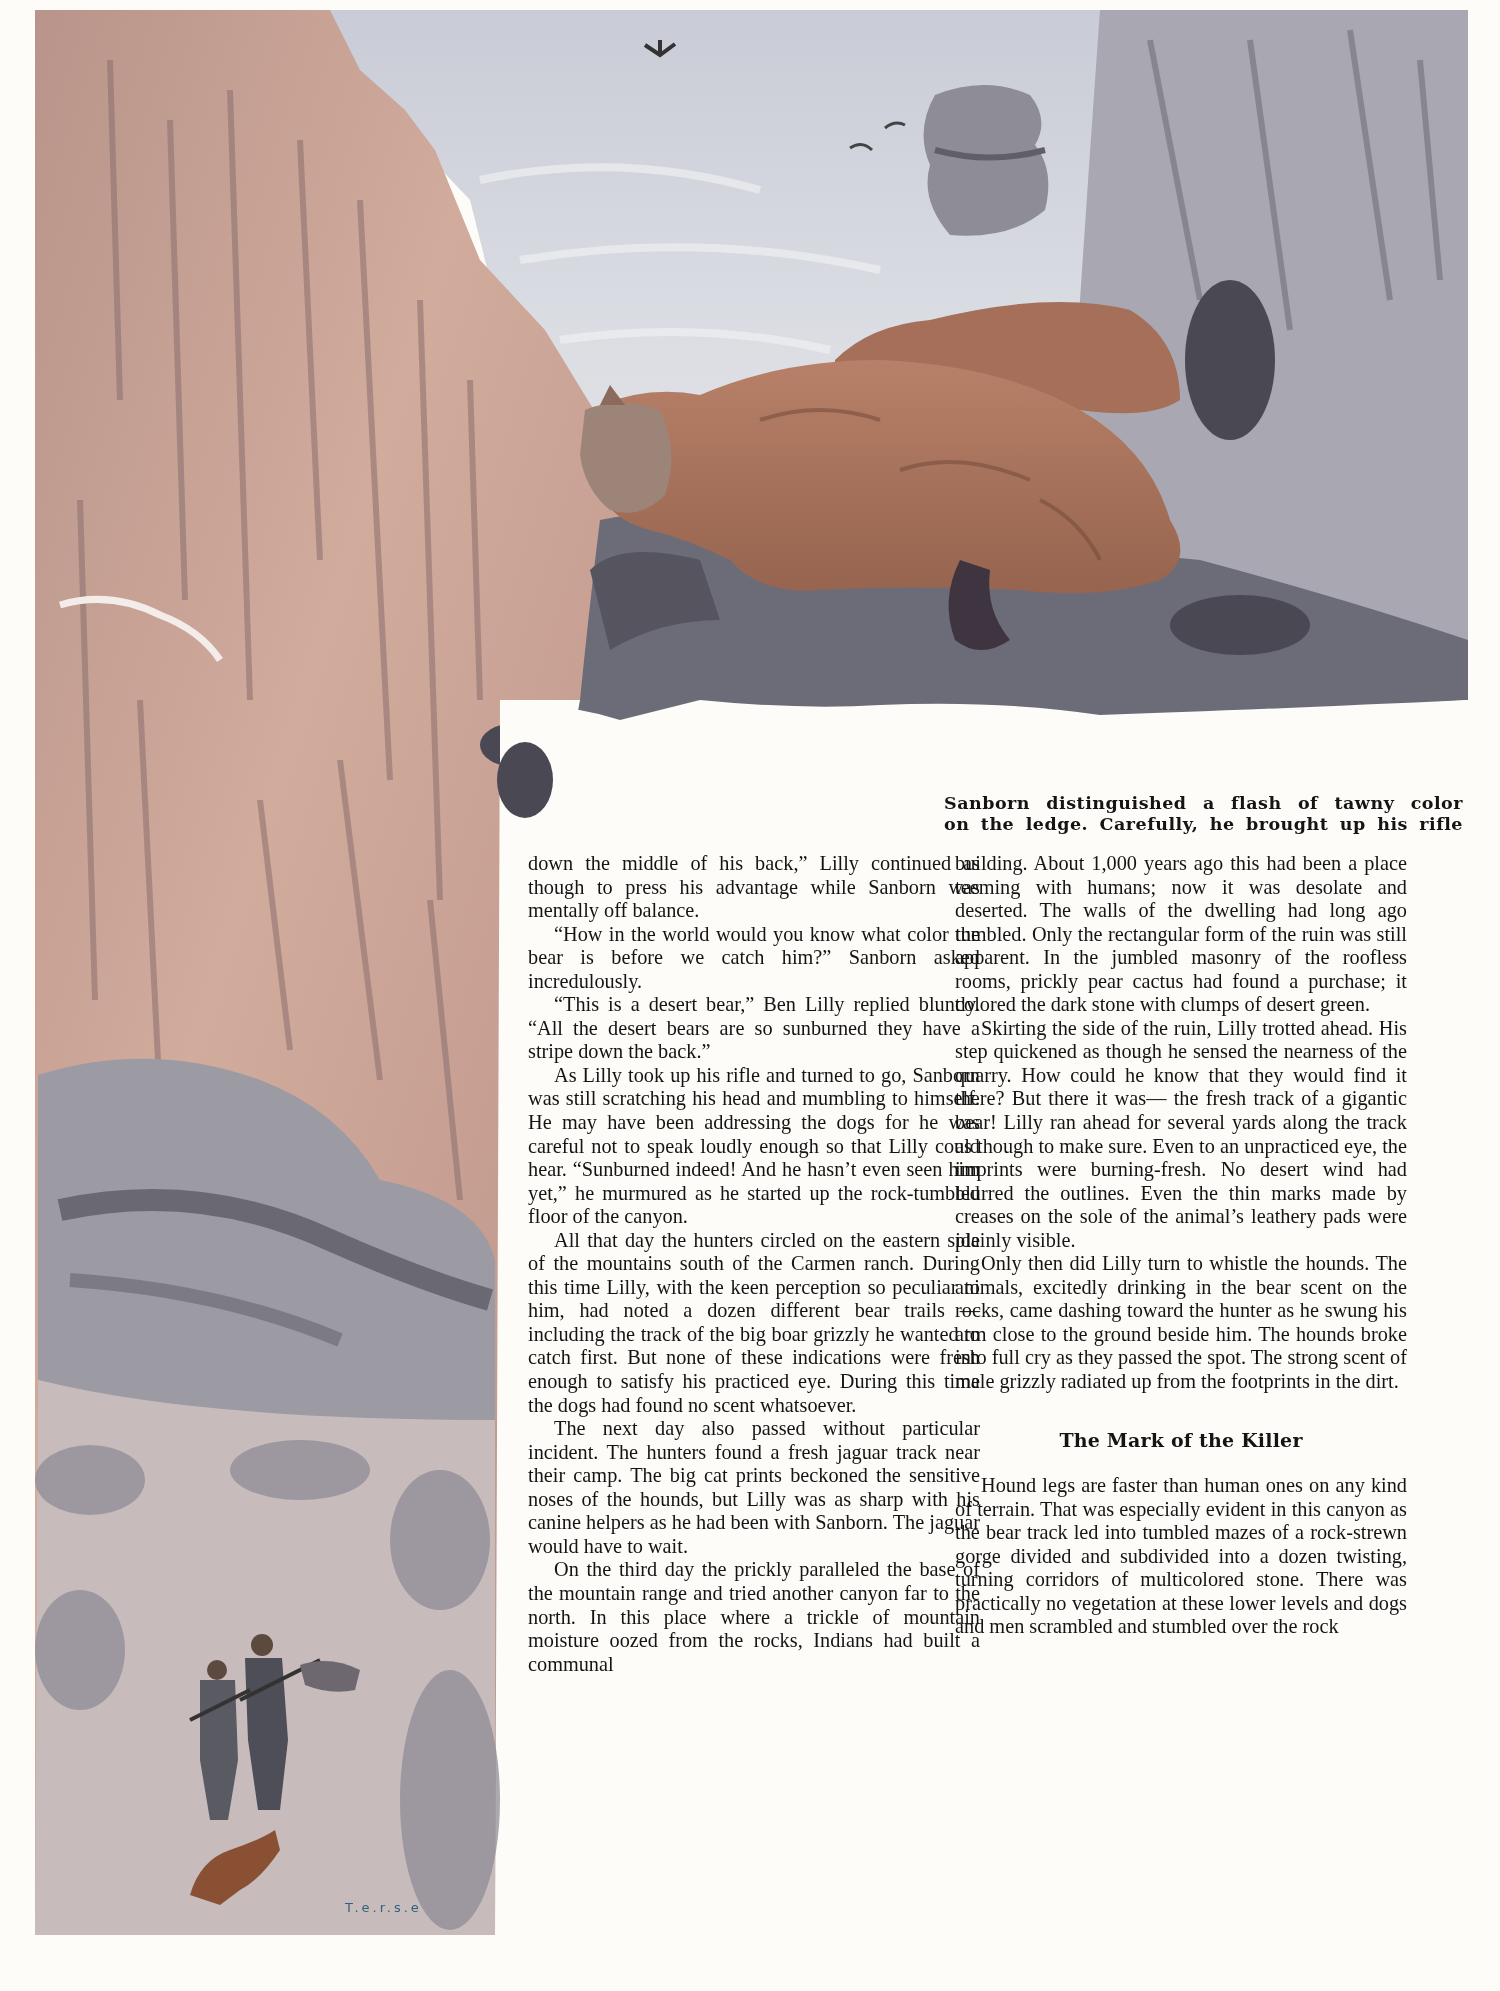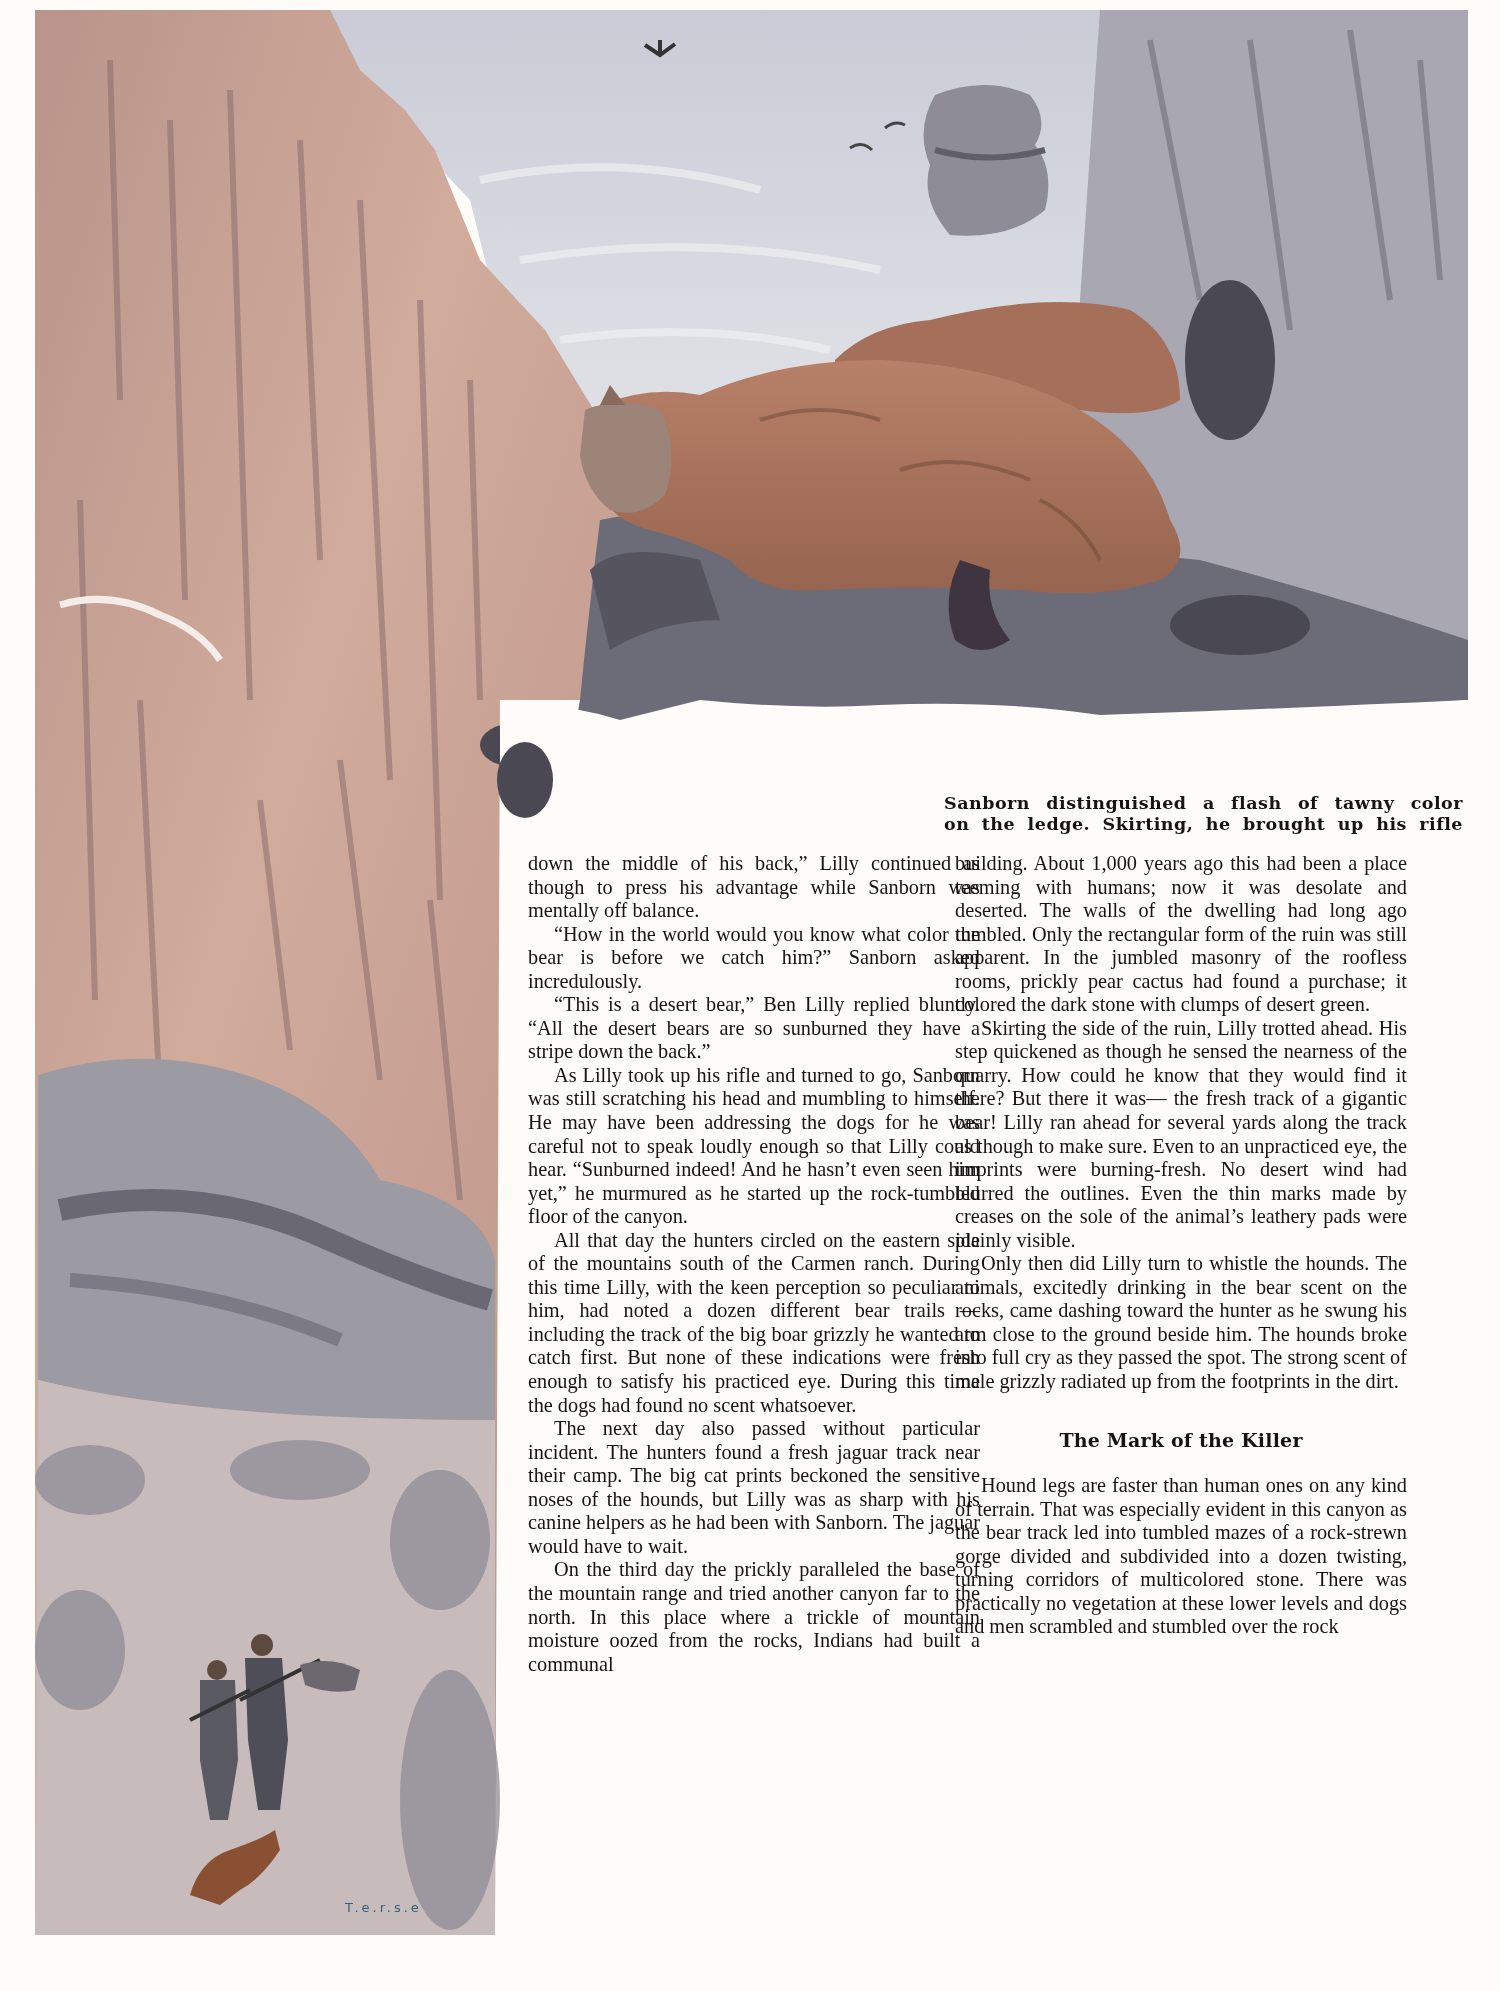--- a/index.html
+++ b/index.html
@@ -149,21 +149,21 @@
 
   <path d="M500 710 Q560 700 620 720 L700 700 Q800 710 880 705 Q1000 700 1100 715 Q1250 710 1468 700 L1468 860 L500 860 Z" fill="#fdfcf8"></path>
 
   <g fill="#4a4953">
     <ellipse cx="525" cy="780" rx="28" ry="38"></ellipse>
   </g>
 </svg>
 
 <div class="caption">
   <span>Sanborn distinguished a flash of tawny color</span>
-  <span>on the ledge. Skirting, he brought up his rifle</span>
+  <span>on the ledge. Carefully, he brought up his rifle</span>
 </div>
 
 <div class="signature">T.e.r.s.e</div>
 
 <div class="col col-1">
   <p class="cont">down the middle of his back,” Lilly con­tinued as though to press his advantage while Sanborn was mentally off balance.</p>
   <p>“How in the world would you know what color the bear is before we catch him?” Sanborn asked incredulously.</p>
   <p>“This is a desert bear,” Ben Lilly replied bluntly. “All the desert bears are so sunburned they have a stripe down the back.”</p>
   <p>As Lilly took up his rifle and turned to go, Sanborn was still scratching his head and mumbling to himself. He may have been addressing the dogs for he was careful not to speak loudly enough so that Lilly could hear. “Sun­burned indeed! And he hasn’t even seen him yet,” he murmured as he started up the rock-tumbled floor of the canyon.</p>
   <p>All that day the hunters circled on the eastern side of the mountains south of the Carmen ranch. During this time Lilly, with the keen perception so peculiar to him, had noted a dozen different bear trails — including the track of the big boar grizzly he wanted to catch first. But none of these indi­cations were fresh enough to satisfy his practiced eye. During this time the dogs had found no scent whatso­ever.</p>

